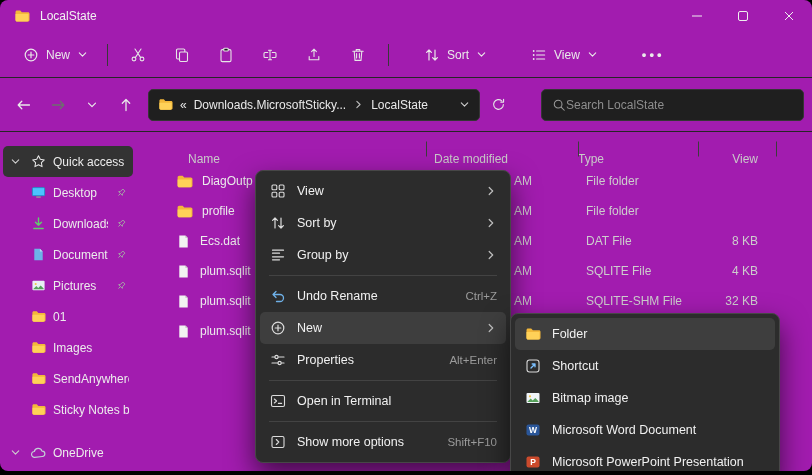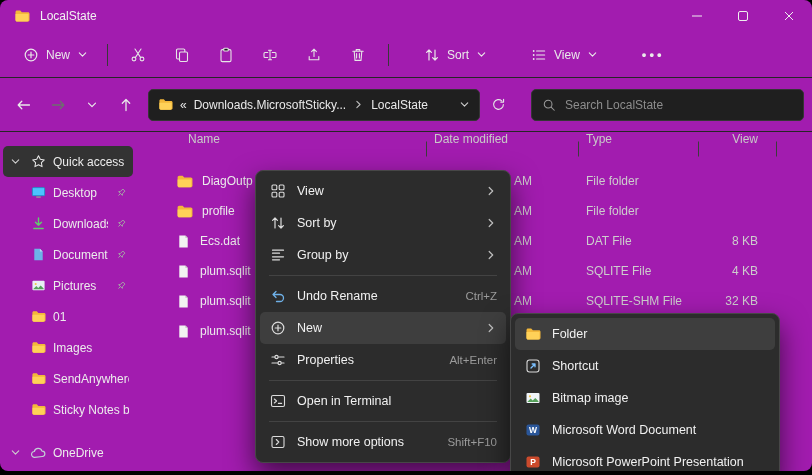--- a/index.html
+++ b/index.html
@@ -26,44 +26,44 @@
 .more-btn{margin-left:26px}
 .more-dots{letter-spacing:3px;font-weight:bold;color:#eaeaea;font-size:13px}
 
 
 .navbar{height:54px;display:flex;align-items:center;padding:0 8px;gap:3px;border-bottom:1px solid #262626}
 .nbtn{width:31px;height:31px;display:flex;align-items:center;justify-content:center;border-radius:5px;color:#e9e9e9;flex-shrink:0}
 .nbtn.dim{color:#6e6e6e}
 .addressbar{display:flex;align-items:center;height:32px;width:332px;background:#1f1f1f;border:1px solid #353535;border-radius:5px;padding:0 9px;gap:7px;margin-left:4px;flex-shrink:0}
 .crumb{white-space:nowrap;color:#eaeaea;overflow:hidden}
 .addr-spacer{flex:1}
-.searchbox{display:flex;align-items:center;height:32px;flex:1;background:#1f1f1f;border:1px solid #353535;border-radius:5px;padding:0 10px;gap:9px;margin-left:14px;min-width:0}
+.searchbox{display:flex;align-items:center;height:32px;flex:1;background:#1f1f1f;border:1px solid #353535;border-radius:5px;padding:0 10px;margin-left:24px;min-width:0}
 .searchbox input{flex:1;min-width:0;background:transparent;border:none;outline:none;color:#e9e9e9;font-family:inherit;font-size:12px}
 .searchbox input::placeholder{color:#8d8d8d}
 
 
 .content{display:flex;height:343px}
 .sidebar{width:136px;padding-top:14px;flex-shrink:0}
 .sb-item{height:31px;display:flex;align-items:center;margin:0 3px;padding:0 4px;border-radius:5px;gap:7px}
 .sb-item.selected{background:#333}
 .sb-item.child{padding-left:27px}
 .sb-item.onedrive{margin-top:12px}
 .sb-chev{width:16px;display:flex;justify-content:center;color:#cfcfcf;flex-shrink:0}
 .sb-ic{width:16px;display:flex;justify-content:center;flex-shrink:0}
 .sb-label{white-space:nowrap;overflow:hidden;font-size:12px;color:#ececec}
 .sb-pin{margin-left:auto;display:flex;flex-shrink:0;padding-right:2px}
 
 .main{flex:1;min-width:0}
 .list-header{height:34px;display:flex;align-items:center;color:#c9c9c9}
-.hcol{position:relative;height:100%;display:flex;align-items:flex-start}
+.hcol{position:relative;height:100%;display:flex;align-items:flex-end}
 .hcol::before{content:'';position:absolute;left:0;top:50%;transform:translateY(-50%);width:1px;height:15px;background:#3c3c3c}
 .hcol.name::before{display:none}
 .hcol.name{width:290px;padding-left:52px}
 .hcol.date{width:152px;padding-left:8px}
-.hcol.type{width:120px;padding-left:8px}
+.hcol.type{width:120px;padding-left:0}
 .hcol.size{width:78px;justify-content:flex-end;padding-right:18px}
 .hcol.end{flex:1}
 .file-row{height:30px;display:flex;align-items:center}
 .cell{white-space:nowrap;overflow:hidden}
 .cell.name{width:290px;display:flex;align-items:center;gap:9px;padding-left:40px;color:#ececec}
 .cell.name .fic{flex-shrink:0;display:flex}
 .cell.date{width:152px;padding-left:88px;color:#cdcdcd}
 .cell.type{width:120px;padding-left:8px;color:#cdcdcd}
 .cell.size{width:78px;text-align:right;padding-right:18px;color:#cdcdcd}
 

